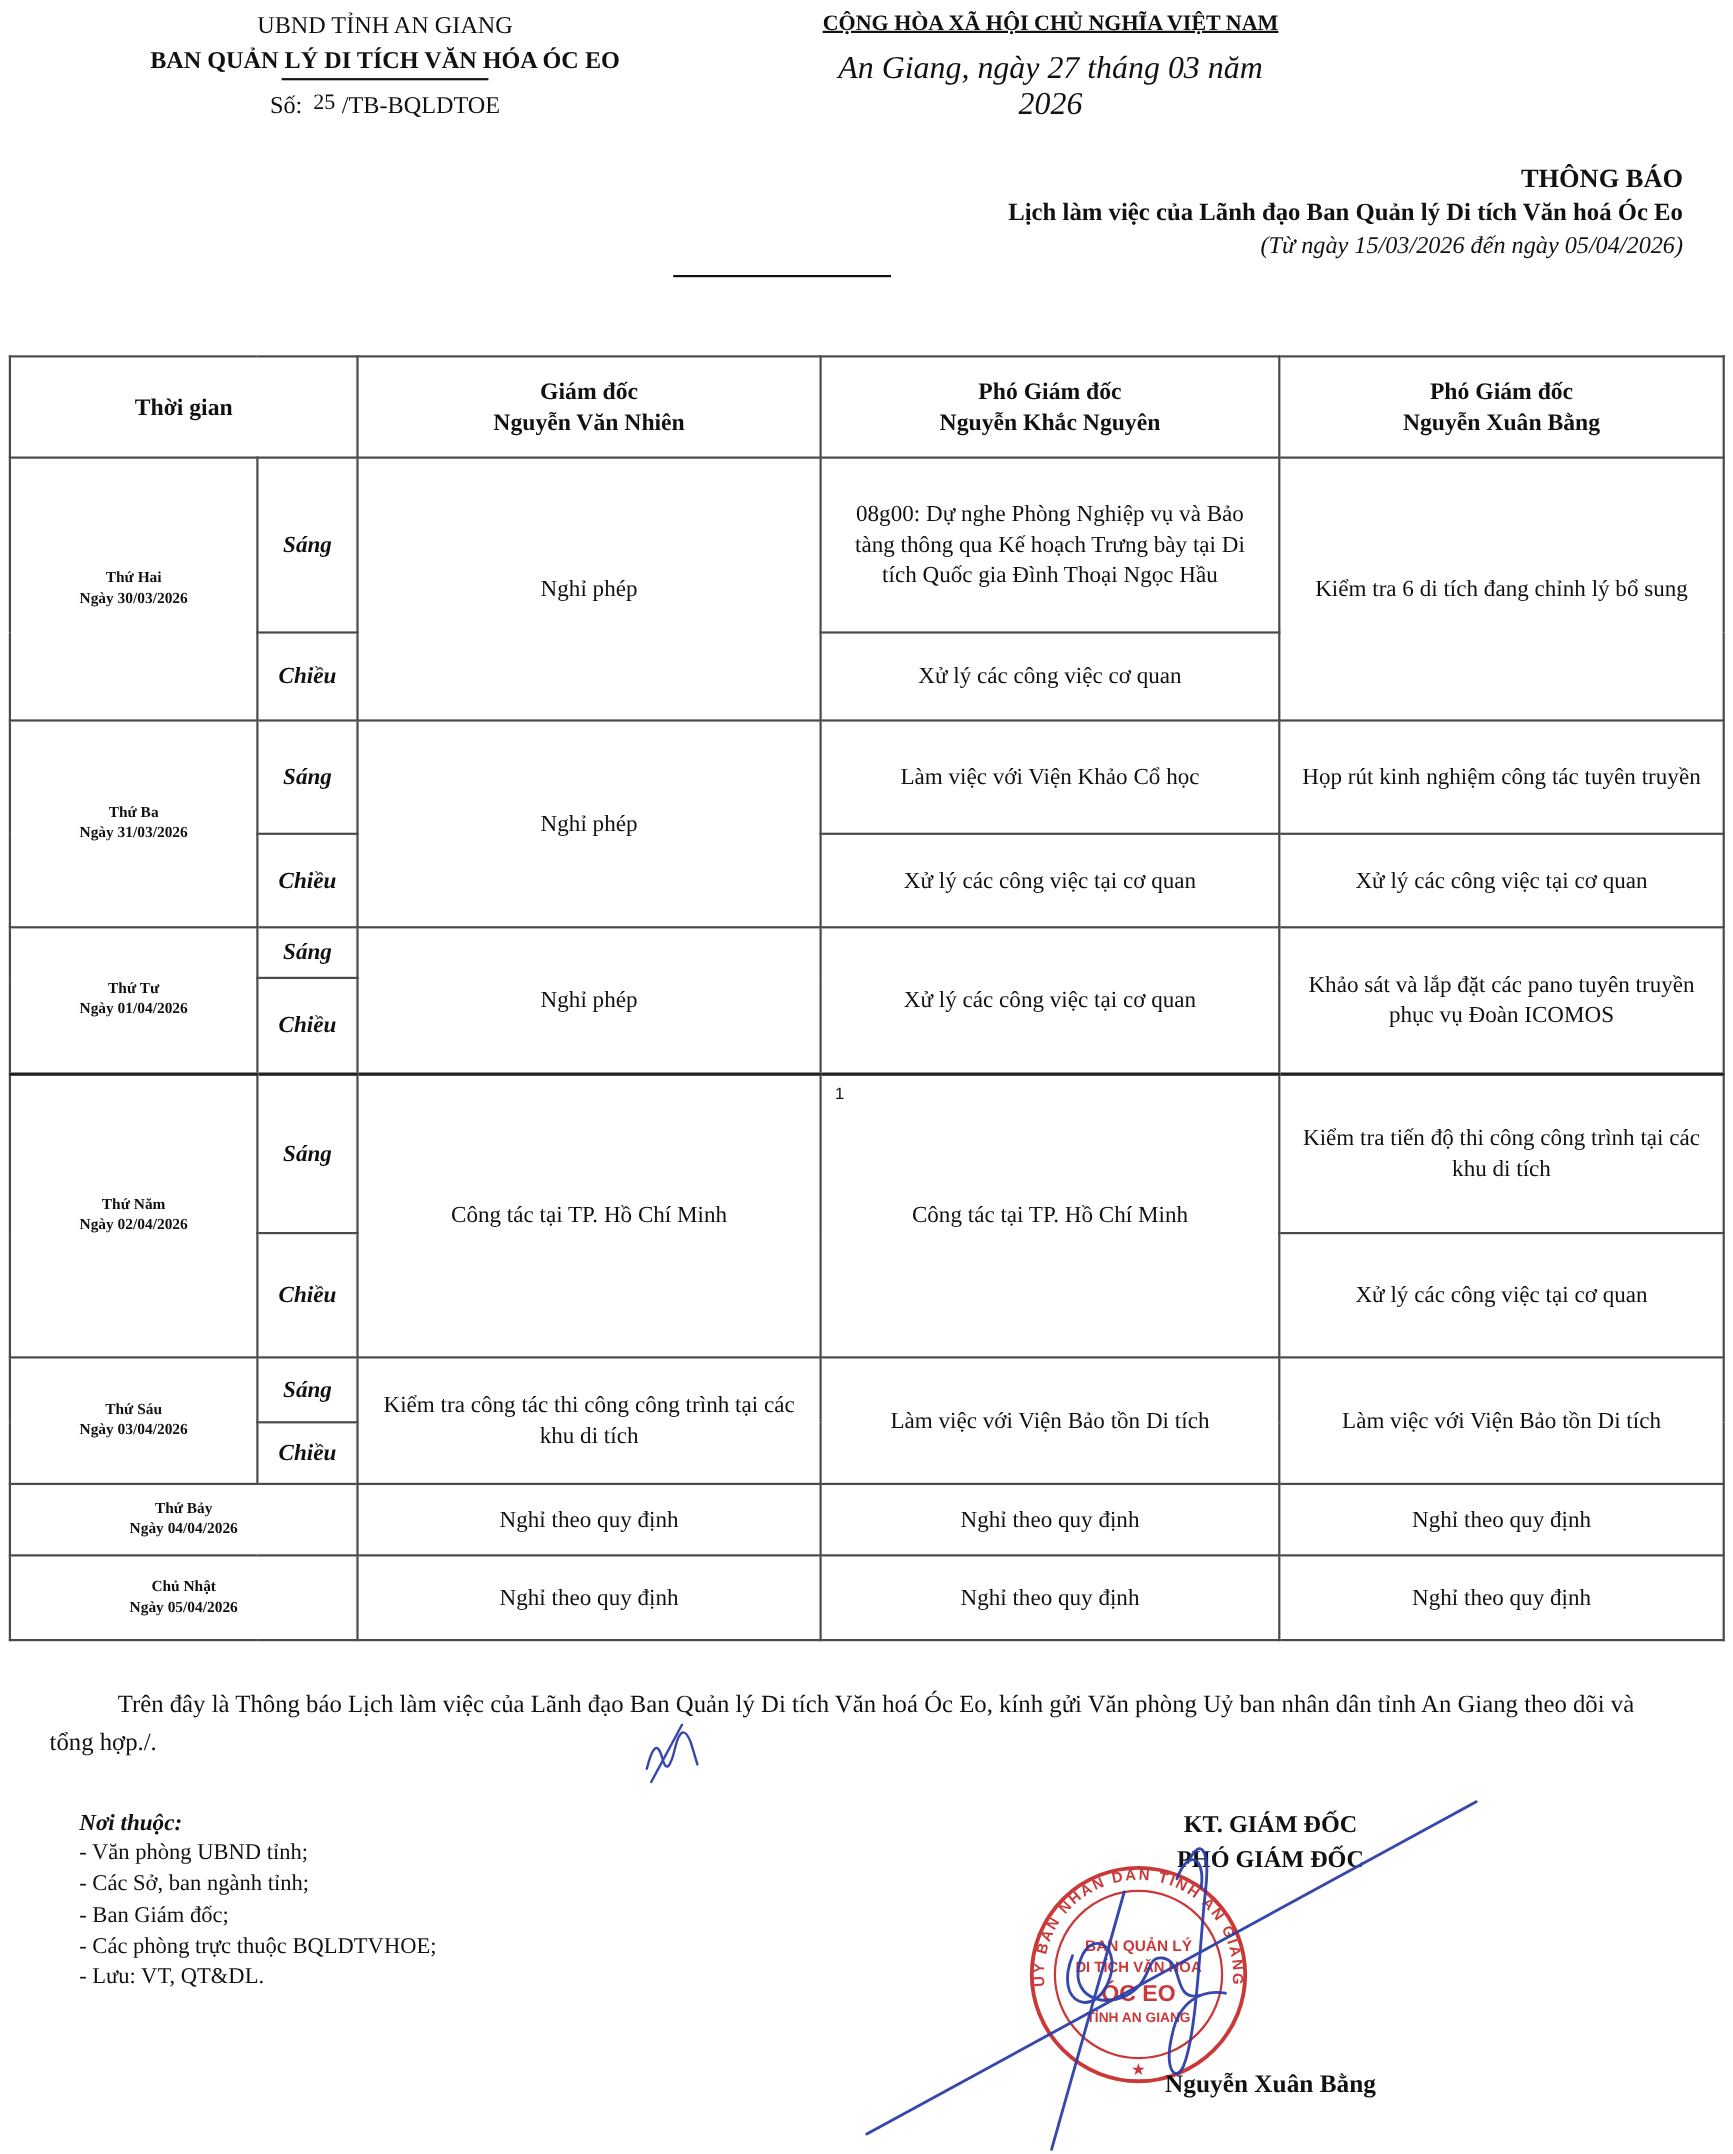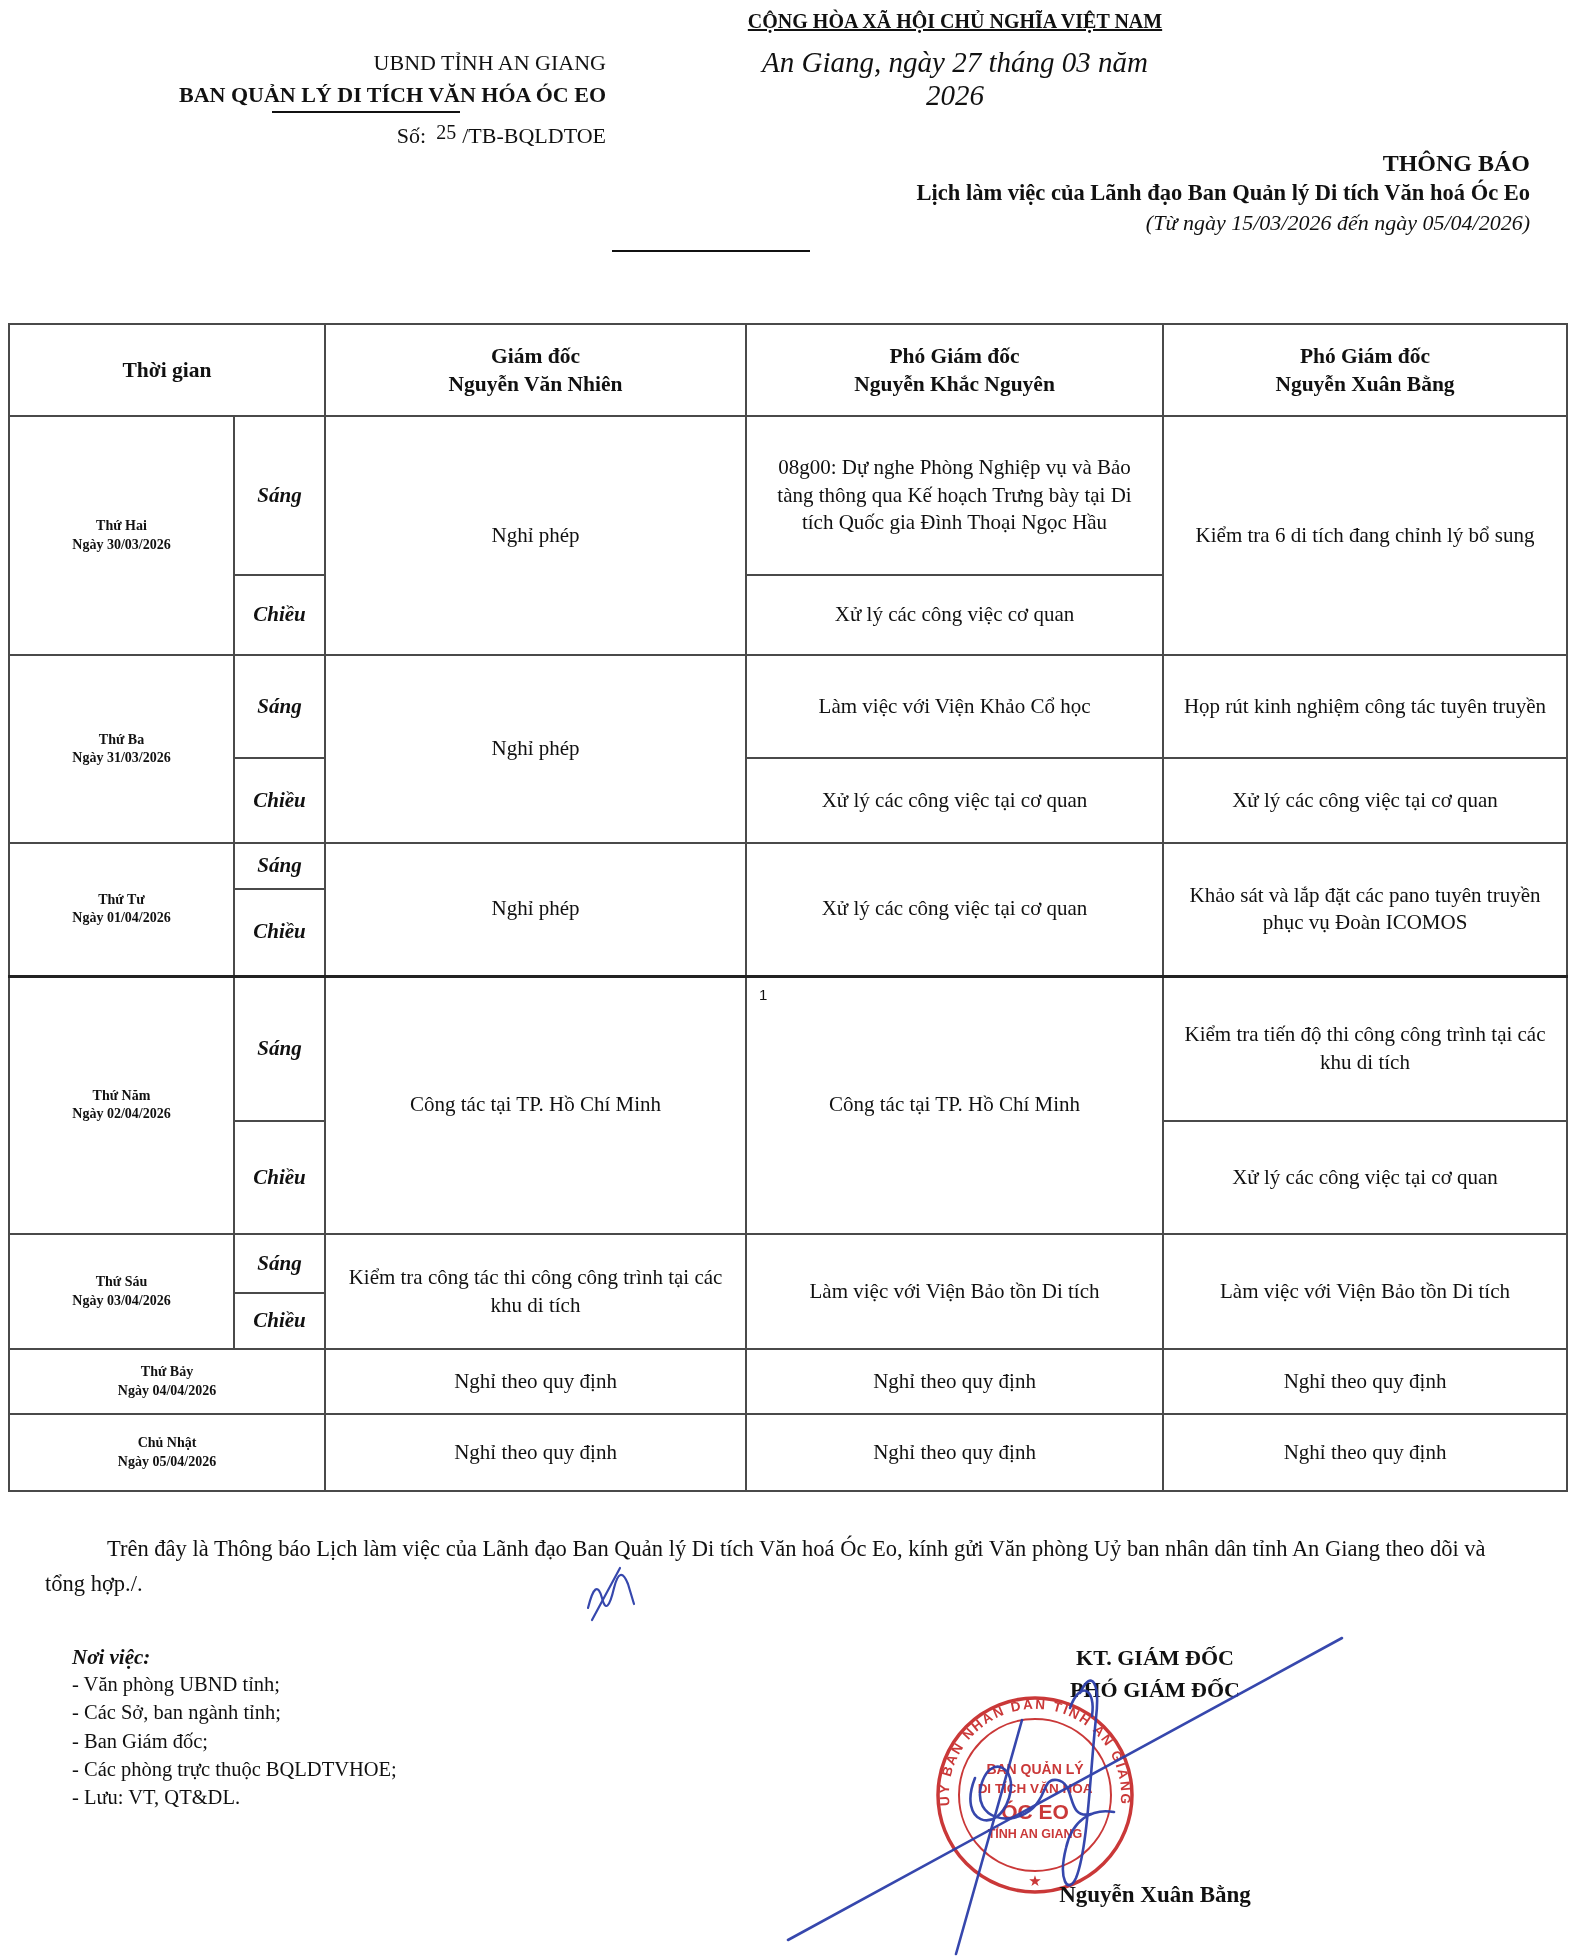--- a/index.html
+++ b/index.html
@@ -2,21 +2,21 @@
 <html><head>
 <meta charset="utf-8">
 <style>
   html,body{margin:0;padding:0;}
   body{
     width:1575px;height:1958px;position:relative;background:#ffffff;
     font-family:"Liberation Serif", serif;color:#111;overflow:hidden;
   }
   .abs{position:absolute;}
   
-  .hdr-left{left:126px;top:10px;width:480px;text-align:right;margin-top:40px;}
+  .hdr-left{left:110px;top:10px;width:480px;text-align:center;}
   .hdr-left .l1{font-size:22px;}
   .hdr-left .l2{font-size:22px;font-weight:bold;margin-top:6px;}
   .hdr-left .l2u{width:188px;border-top:2px solid #111;margin:3px auto 0;}
   .hdr-left .l3{font-size:22px;margin-top:10px;}
   .hdr-left .so-num{font-size:20px;position:relative;top:-4px;margin:0 6px 0 10px;}
   .hdr-right{left:740px;top:10px;width:430px;text-align:center;}
   .hdr-right .l1{font-size:20px;font-weight:bold;text-decoration:underline;}
   .hdr-right .l2{display:inline-block;font-size:22px;font-weight:bold;margin-top:5px;
                  border-bottom:2px solid #111;padding:0 4px 3px;}
   .hdr-right .l3{font-size:29px;font-style:italic;margin-top:13px;}
@@ -213,21 +213,21 @@
 <div class="abs paraph-wrap">
   <svg width="72" height="66" viewBox="0 0 72 66">
     <g fill="none" stroke="#2c3ea9" stroke-width="2.2" stroke-linecap="round" opacity="0.95">
       <path d="M 12,50 Q 20,18 26,40 Q 31,60 38,30 Q 44,6 52,26 L 58,46"></path>
       <path d="M 44,10 L 16,62"></path>
     </g>
   </svg>
 </div>
 
 <div class="abs recipients">
-  <div class="rt">Nơi việc:</div>
+  <div class="rt">Nơi thuộc:</div>
   <div class="ri">- Văn phòng UBND tỉnh;</div>
   <div class="ri">- Các Sở, ban ngành tỉnh;</div>
   <div class="ri">- Ban Giám đốc;</div>
   <div class="ri">- Các phòng trực thuộc BQLDTVHOE;</div>
   <div class="ri">- Lưu: VT, QT&amp;DL.</div>
 </div>
 
 <div class="abs sig-titles">
   <div>KT. GIÁM ĐỐC</div>
   <div class="s2">PHÓ GIÁM ĐỐC</div>

